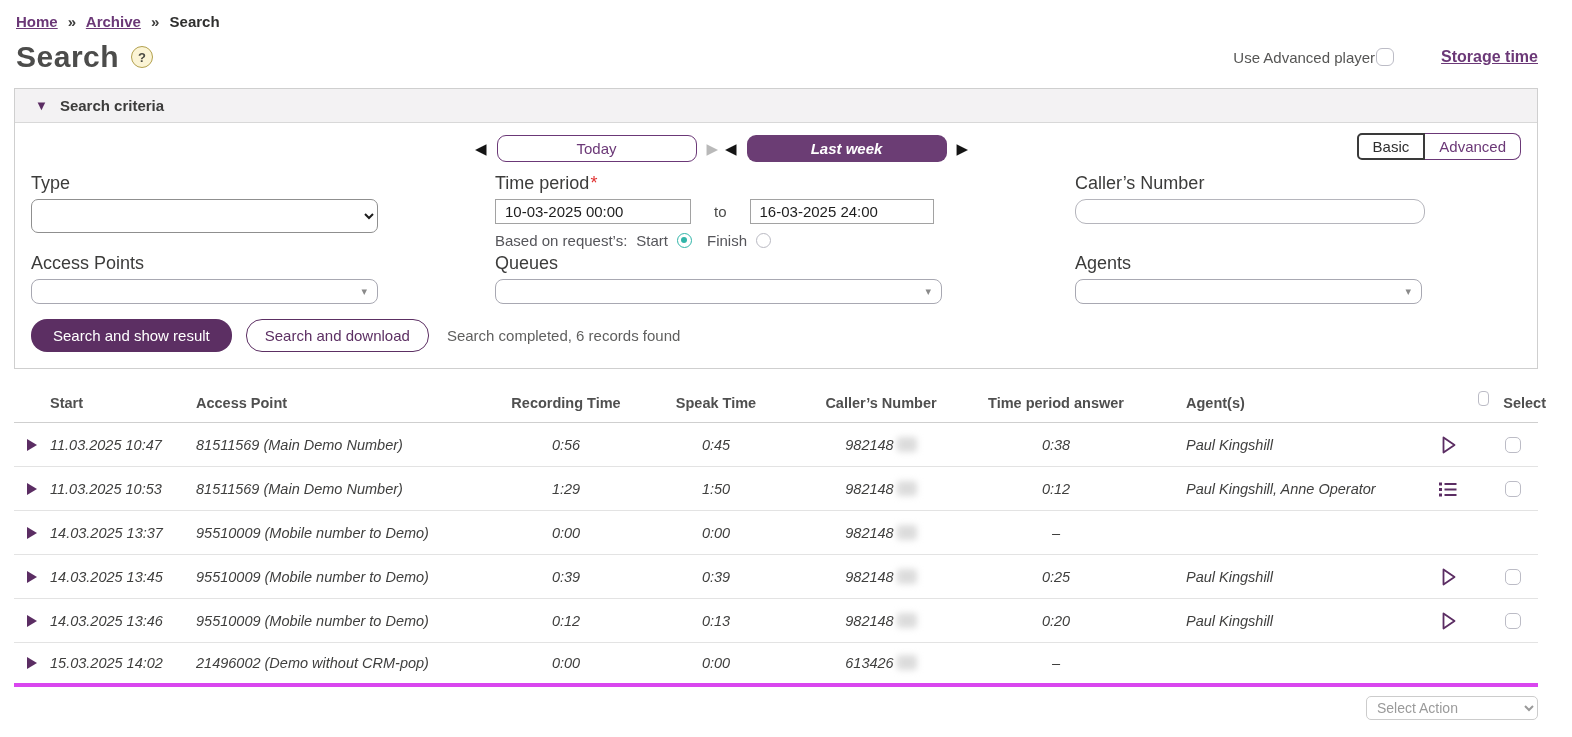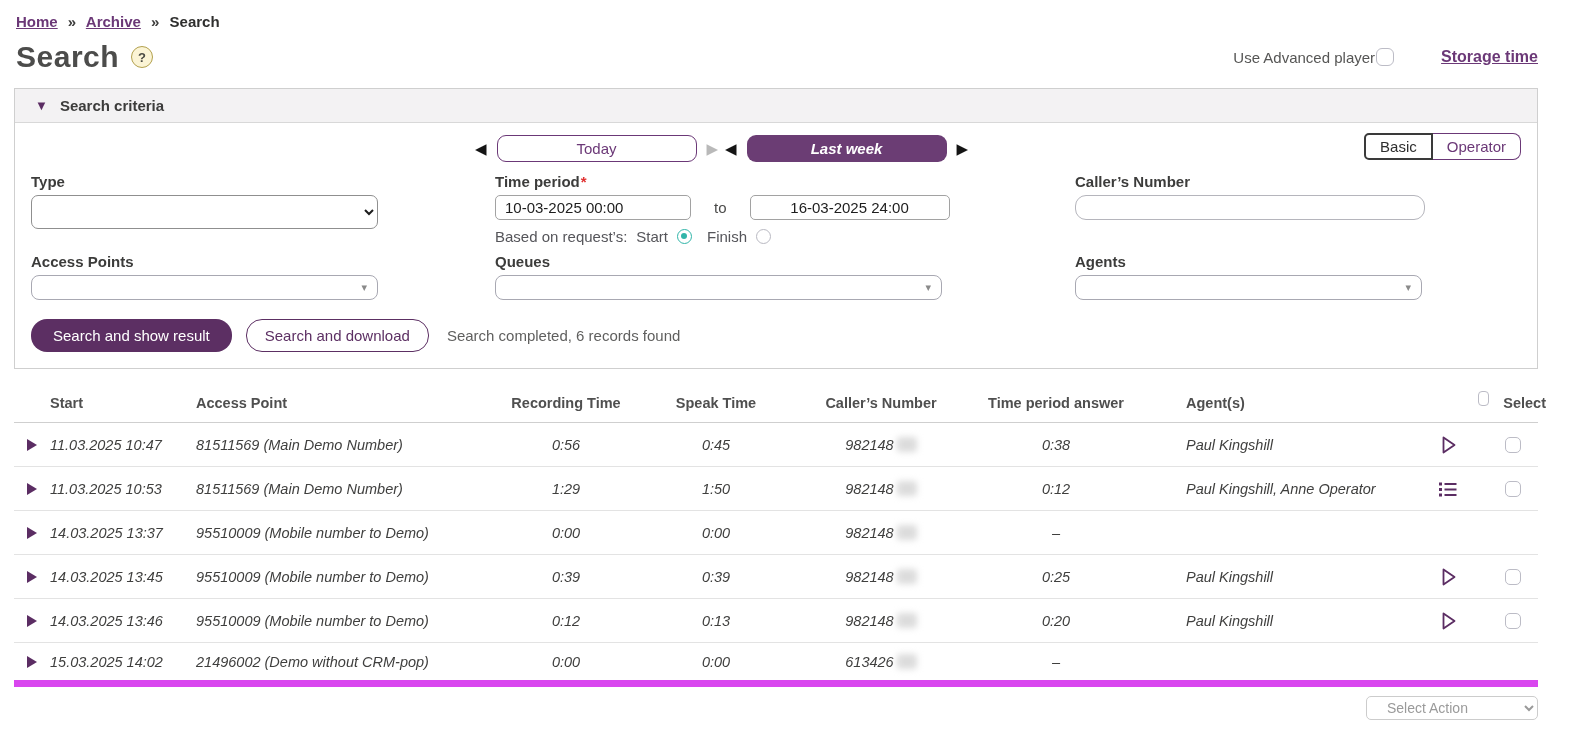--- a/index.html
+++ b/index.html
@@ -42,27 +42,27 @@
   .pill-filled { background: #6b3d74; color: #fff; font-weight: bold; font-style: italic; border: none; }
   .mode-group { position: absolute; right: 0; top: 2px; display: flex; }
   .mode-btn { height: 27px; padding: 0 14px; font-size: 15px; display: flex; align-items: center;
     background: #fff; cursor: pointer; }
   .mode-basic { border: 2px solid #3a3a3a; color: #2e2e2e; border-radius: 5px 0 0 5px; }
   .mode-advanced { border: 1.5px solid #6b3877; border-left: none; color: #6b3877; border-radius: 0 8px 8px 0; }
 
   .fields-row { position: relative; height: 78px; margin-top: 8px; }
   .fields-row2 { position: relative; height: 56px; margin-top: 2px; }
   .field { position: absolute; top: 0; }
-  .field-label { font-size: 15px; font-weight: bold; color: #3c3c3b; margin-bottom: 5px; }
+  .field-label { font-size: 18px; font-weight: normal; color: #3c3c3b; margin-bottom: 5px; }
   .req { color: #e03131; margin-left: 1px; }
 
   select.native { width: 347px; height: 28px; border: 1.5px solid #8f8f8f; border-radius: 7px;
     font-size: 15px; color: #1d1d1d; padding: 16px 8px; background: #fff;
     font-family: "Liberation Sans", sans-serif; }
-  .text-input { height: 25px; border: 1.5px solid #a2a2a2; border-radius: 5px; font-size: 15px;
+  .text-input { height: 25px; border: 1.5px solid #a2a2a2; border-radius: 0; font-size: 15px;
     color: #1d1d1d; padding: 0 9px; font-family: "Liberation Sans", sans-serif; background:#fff; }
   .time-wrap { display: flex; align-items: center; gap: 14px; }
   .to-label { font-size: 15px; color: #4a4a49; margin: 0 9px; }
   .radio-row { display: flex; align-items: center; gap: 9px; margin-top: 8px;
     font-size: 15px; color: #55555a; }
   .radio { width: 15px; height: 15px; border-radius: 50%; border: 1.5px solid #b9b9c2;
     display: inline-block; position: relative; cursor: pointer; background: #fff; }
   .radio.checked { border-color: #31b5a9; }
   .radio.checked::after { content: ""; position: absolute; left: 3px; top: 3px; width: 6px; height: 6px;
     border-radius: 50%; background: #31b5a9; }
@@ -81,38 +81,38 @@
   .status-text { font-size: 15px; color: #5f5f5e; margin-left: 18px; }
 
   
   .table { margin: 14px 34px 0 14px; width: 1524px; }
   .thead, .trow { display: grid;
     grid-template-columns: 36px 146px 300px 140px 160px 170px 180px 260px 12px 60px 70px;
     align-items: center; }
   .thead { height: 40px; border-bottom: 1px solid #cfcfcf;
     font-size: 14.5px; font-weight: bold; color: #4f4f4f; }
   .trow { height: 44px; border-bottom: 1px solid #e3e3e3; font-size: 14.5px; color: #3f3f3e; font-style: italic; }
-  .trow:last-child { border-bottom: 7px solid #d946ef; }
+  .trow:last-child { border-bottom: 4px solid #d946ef; }
   .c-center { text-align: center; }
   .c-agents { padding-left: 40px; }
   .hc-select { display: flex; align-items: center; justify-content: flex-end; gap: 14px; padding-right: 2px; }
   .hc-select .checkbox { width: 15px; height: 15px; border-radius: 4px; margin-top: -8px; }
   .c-play { display: flex; justify-content: center; }
   .tri-play { width: 0; height: 0; border-left: 10px solid #5b2d63;
     border-top: 6px solid transparent; border-bottom: 6px solid transparent; cursor: pointer; }
   .redacted { display: inline-block; width: 20px; height: 15px; margin-left: 3px;
     border-radius: 3px; background: #dcdcdc; filter: blur(3px); vertical-align: -2px; }
   .c-action { display: flex; justify-content: center; }
   .action-icon { width: 24px; height: 24px; display: none; cursor: pointer; }
   .c-select { display: flex; justify-content: center; }
   .c-select .checkbox { width: 16px; height: 16px; border-radius: 5px; }
 
   .bottom-row { display: flex; justify-content: flex-end; margin: 9px 34px 0 0; }
   select.select-action { width: 172px; height: 24px; border: 1px solid #ccc; border-radius: 5px;
-    color: #9a9a9a; font-size: 14px; padding: 0 16px; background: #fff;
+    color: #9a9a9a; font-size: 14px; padding: 0 6px; background: #fff;
     font-family: "Liberation Sans", sans-serif; }
 </style>
 </head>
 <body>
 
 <div class="breadcrumb">
   <a>Home</a>
   <span class="sep">»</span>
   <a>Archive</a>
   <span class="sep">»</span>
@@ -142,39 +142,39 @@
         <button class="pill-btn pill-outline">Today</button>
         <span class="nav-arrow disabled">▶</span>
       </div>
       <div class="nav-group" style="left:694px">
         <span class="nav-arrow">◀</span>
         <button class="pill-btn pill-filled">Last week</button>
         <span class="nav-arrow">▶</span>
       </div>
       <div class="mode-group">
         <button class="mode-btn mode-basic">Basic</button>
-        <button class="mode-btn mode-advanced">Operator</button>
+        <button class="mode-btn mode-advanced">Advanced</button>
       </div>
     </div>
 
     <div class="fields-row">
       <div class="field" style="left:0">
         <div class="field-label">Type</div>
         <select class="native">
           <option>All Calls</option>
         </select>
       </div>
       <div class="field" style="left:464px">
         <div class="field-label">
           <span>Time period</span><span class="req">*</span>
         </div>
         <div class="time-wrap">
           <input class="text-input" style="width: 196px;" value="10-03-2025 00:00">
           <span class="to-label">to</span>
-          <input class="text-input" style="width: 200px; text-align: center;" value="16-03-2025 24:00">
+          <input class="text-input" style="width: 184px;" value="16-03-2025 24:00">
         </div>
         <div class="radio-row">
           <span>Based on request’s:</span>
           <span>Start</span>
           <span class="radio checked"></span>
           <span style="margin-left:6px">Finish</span>
           <span class="radio"></span>
         </div>
       </div>
       <div class="field" style="left:1044px">

